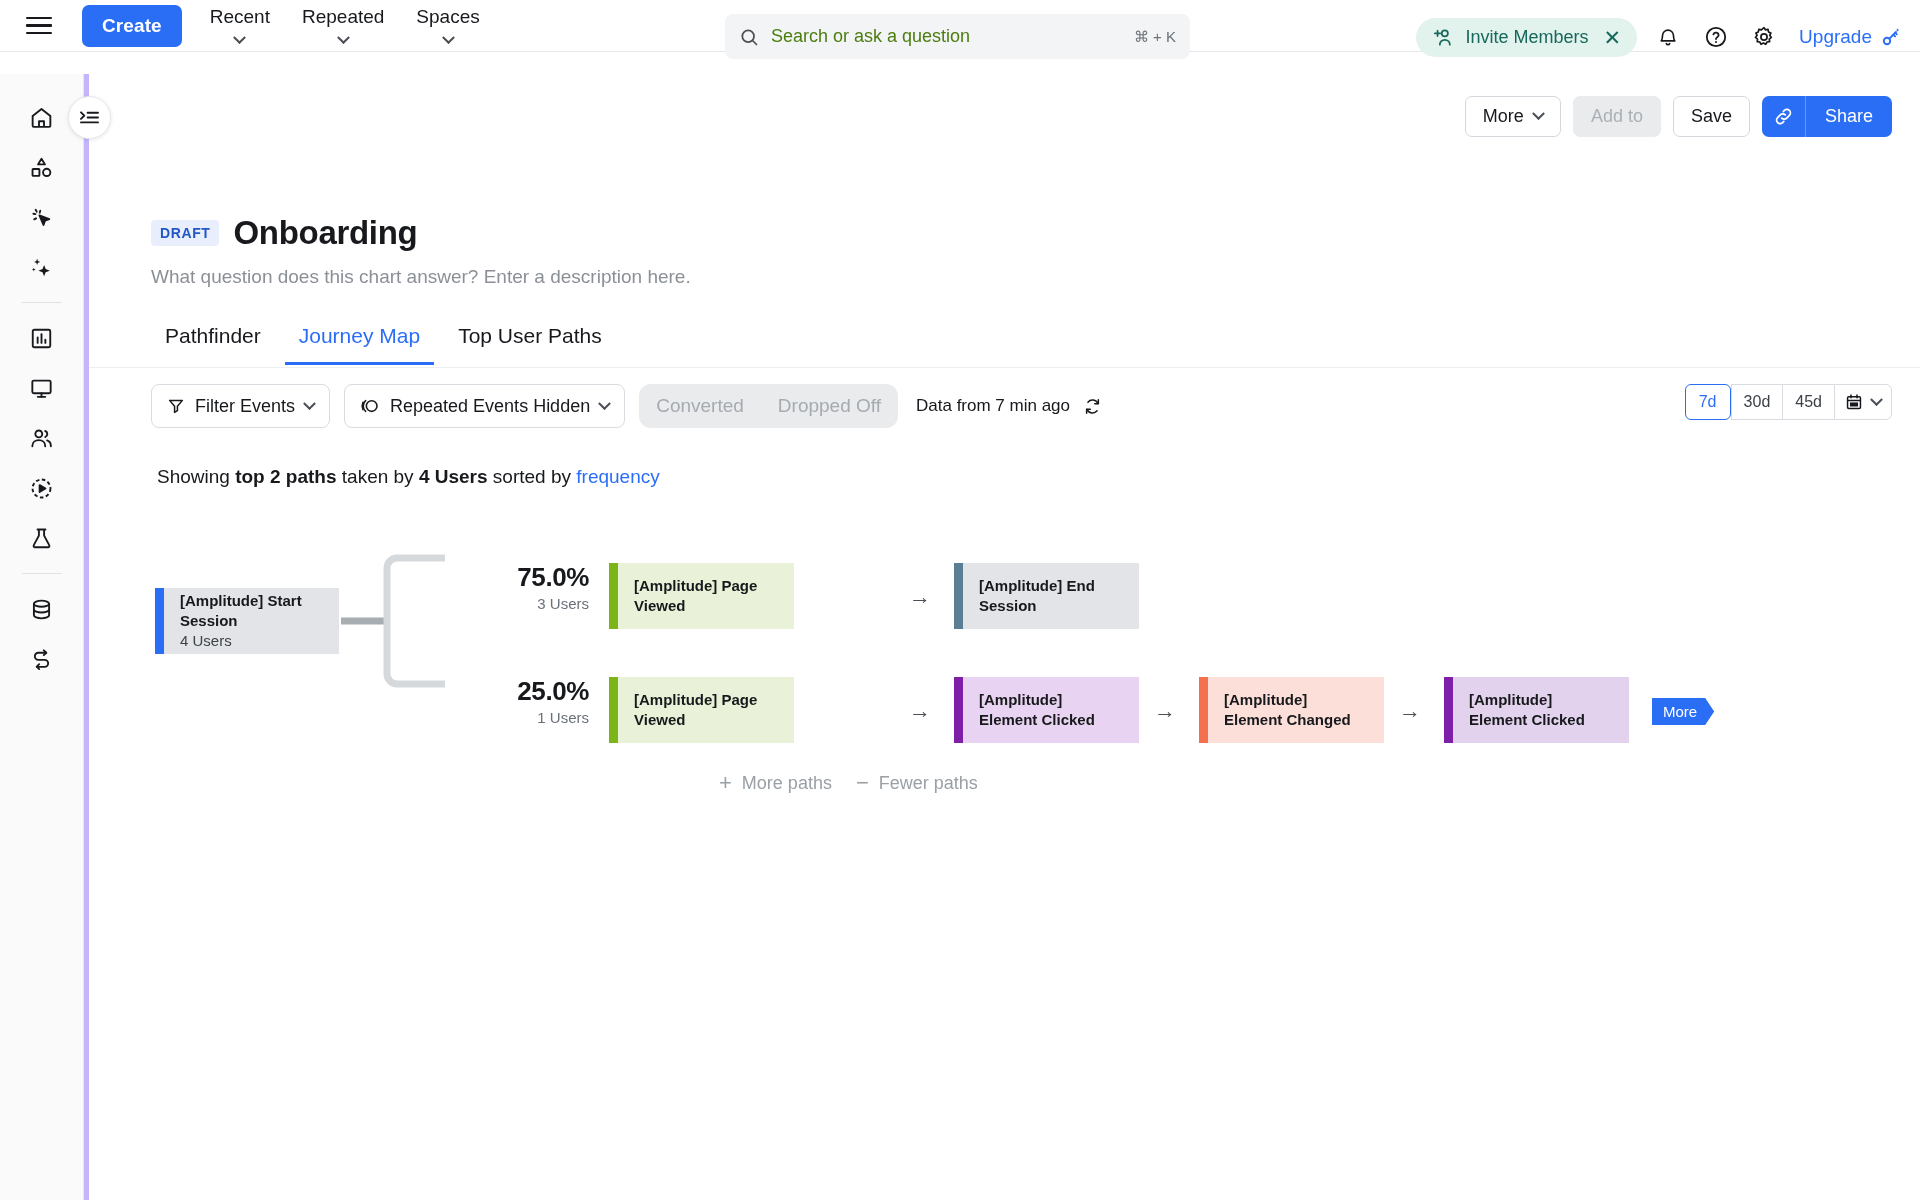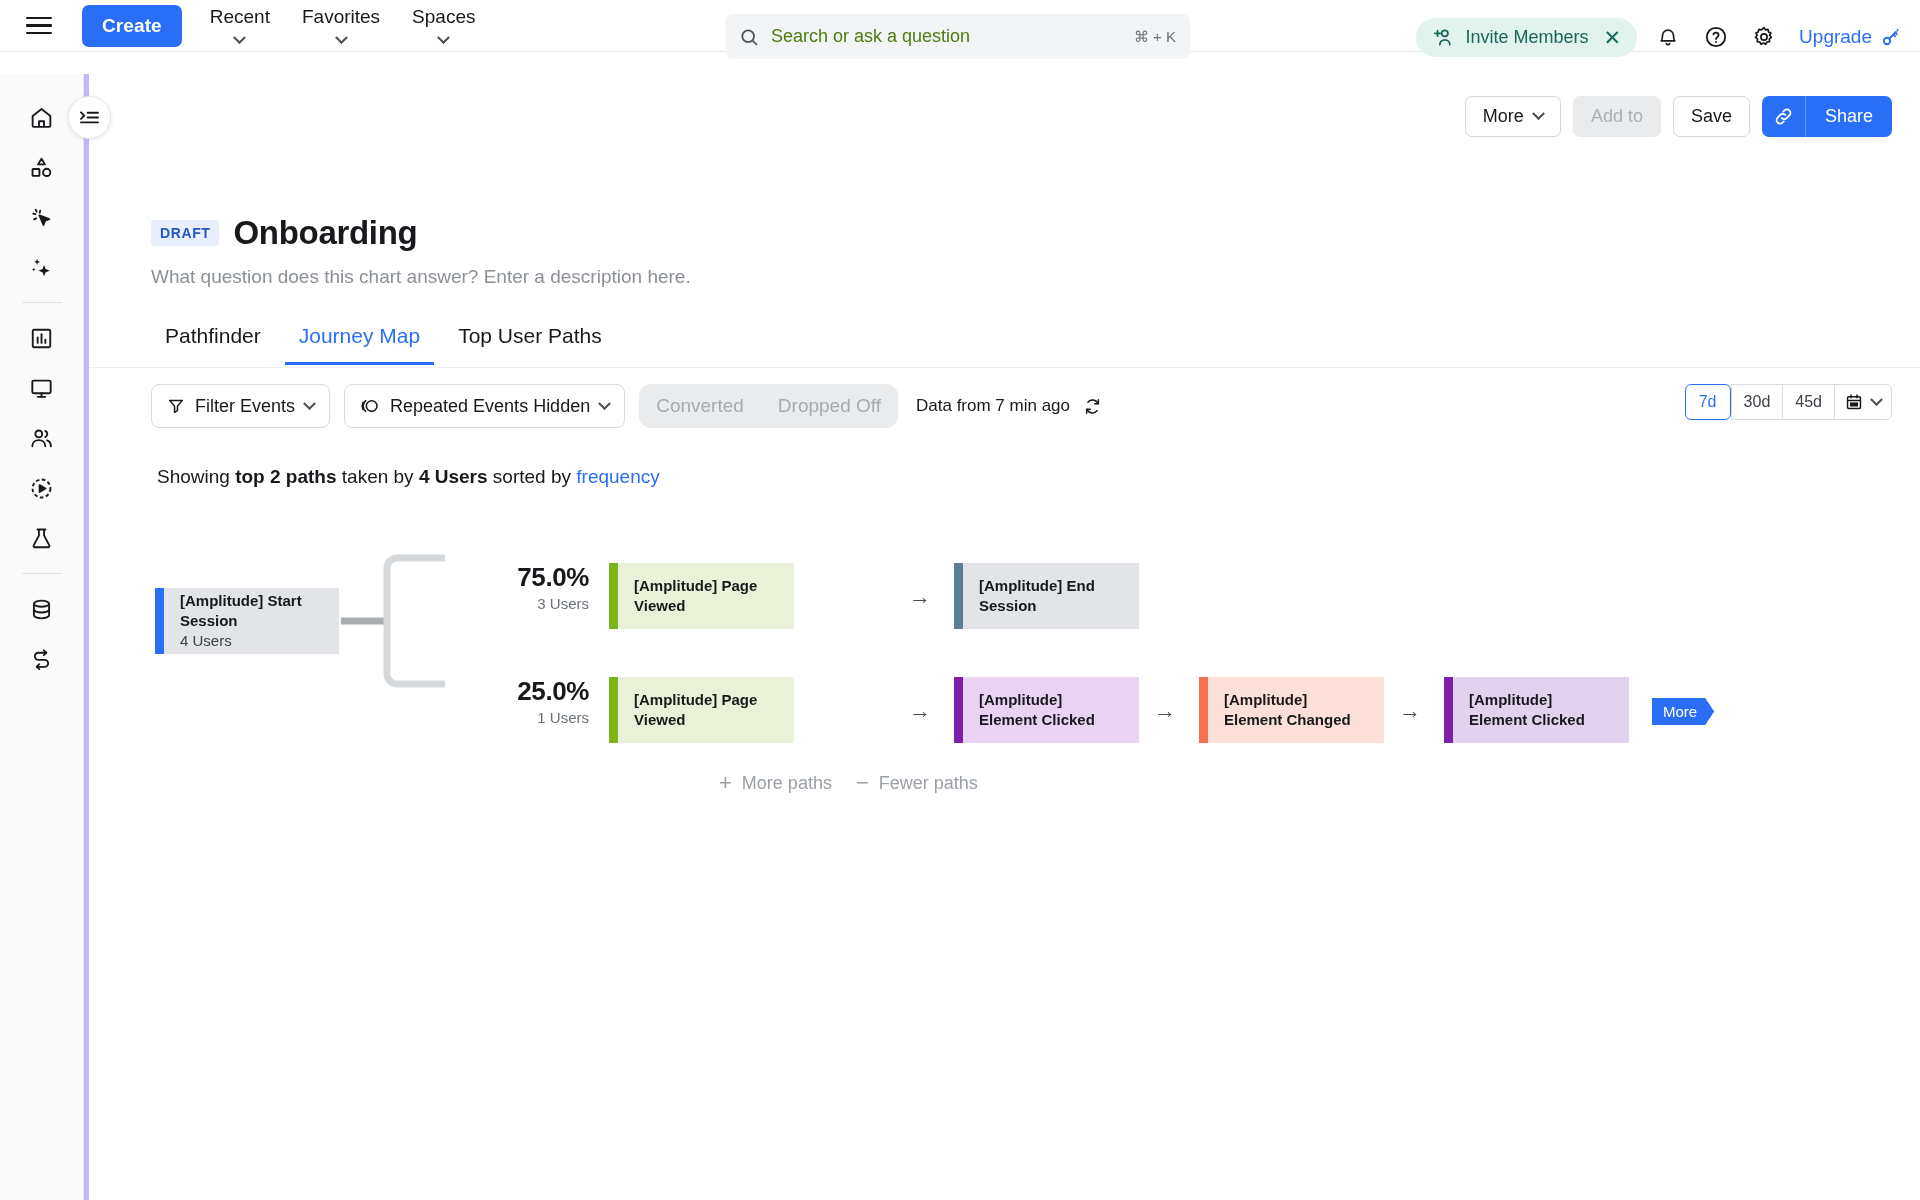--- a/index.html
+++ b/index.html
@@ -196,21 +196,21 @@
   </div>
 
   <button class="create-btn">Create</button>
 
   <div class="navmenu">
     <div class="navitem">
       <span>Recent</span>
       <span class="caret"></span>
     </div>
     <div class="navitem">
-      <span>Favorites</span>
+      <span>Repeated</span>
       <span class="caret"></span>
     </div>
     <div class="navitem">
       <span>Spaces</span>
       <span class="caret"></span>
     </div>
   </div>
 
   <div class="search">
     <svg width="20" height="20" viewBox="0 0 24 24" fill="none" stroke="#4a4f55" stroke-width="2.1">

